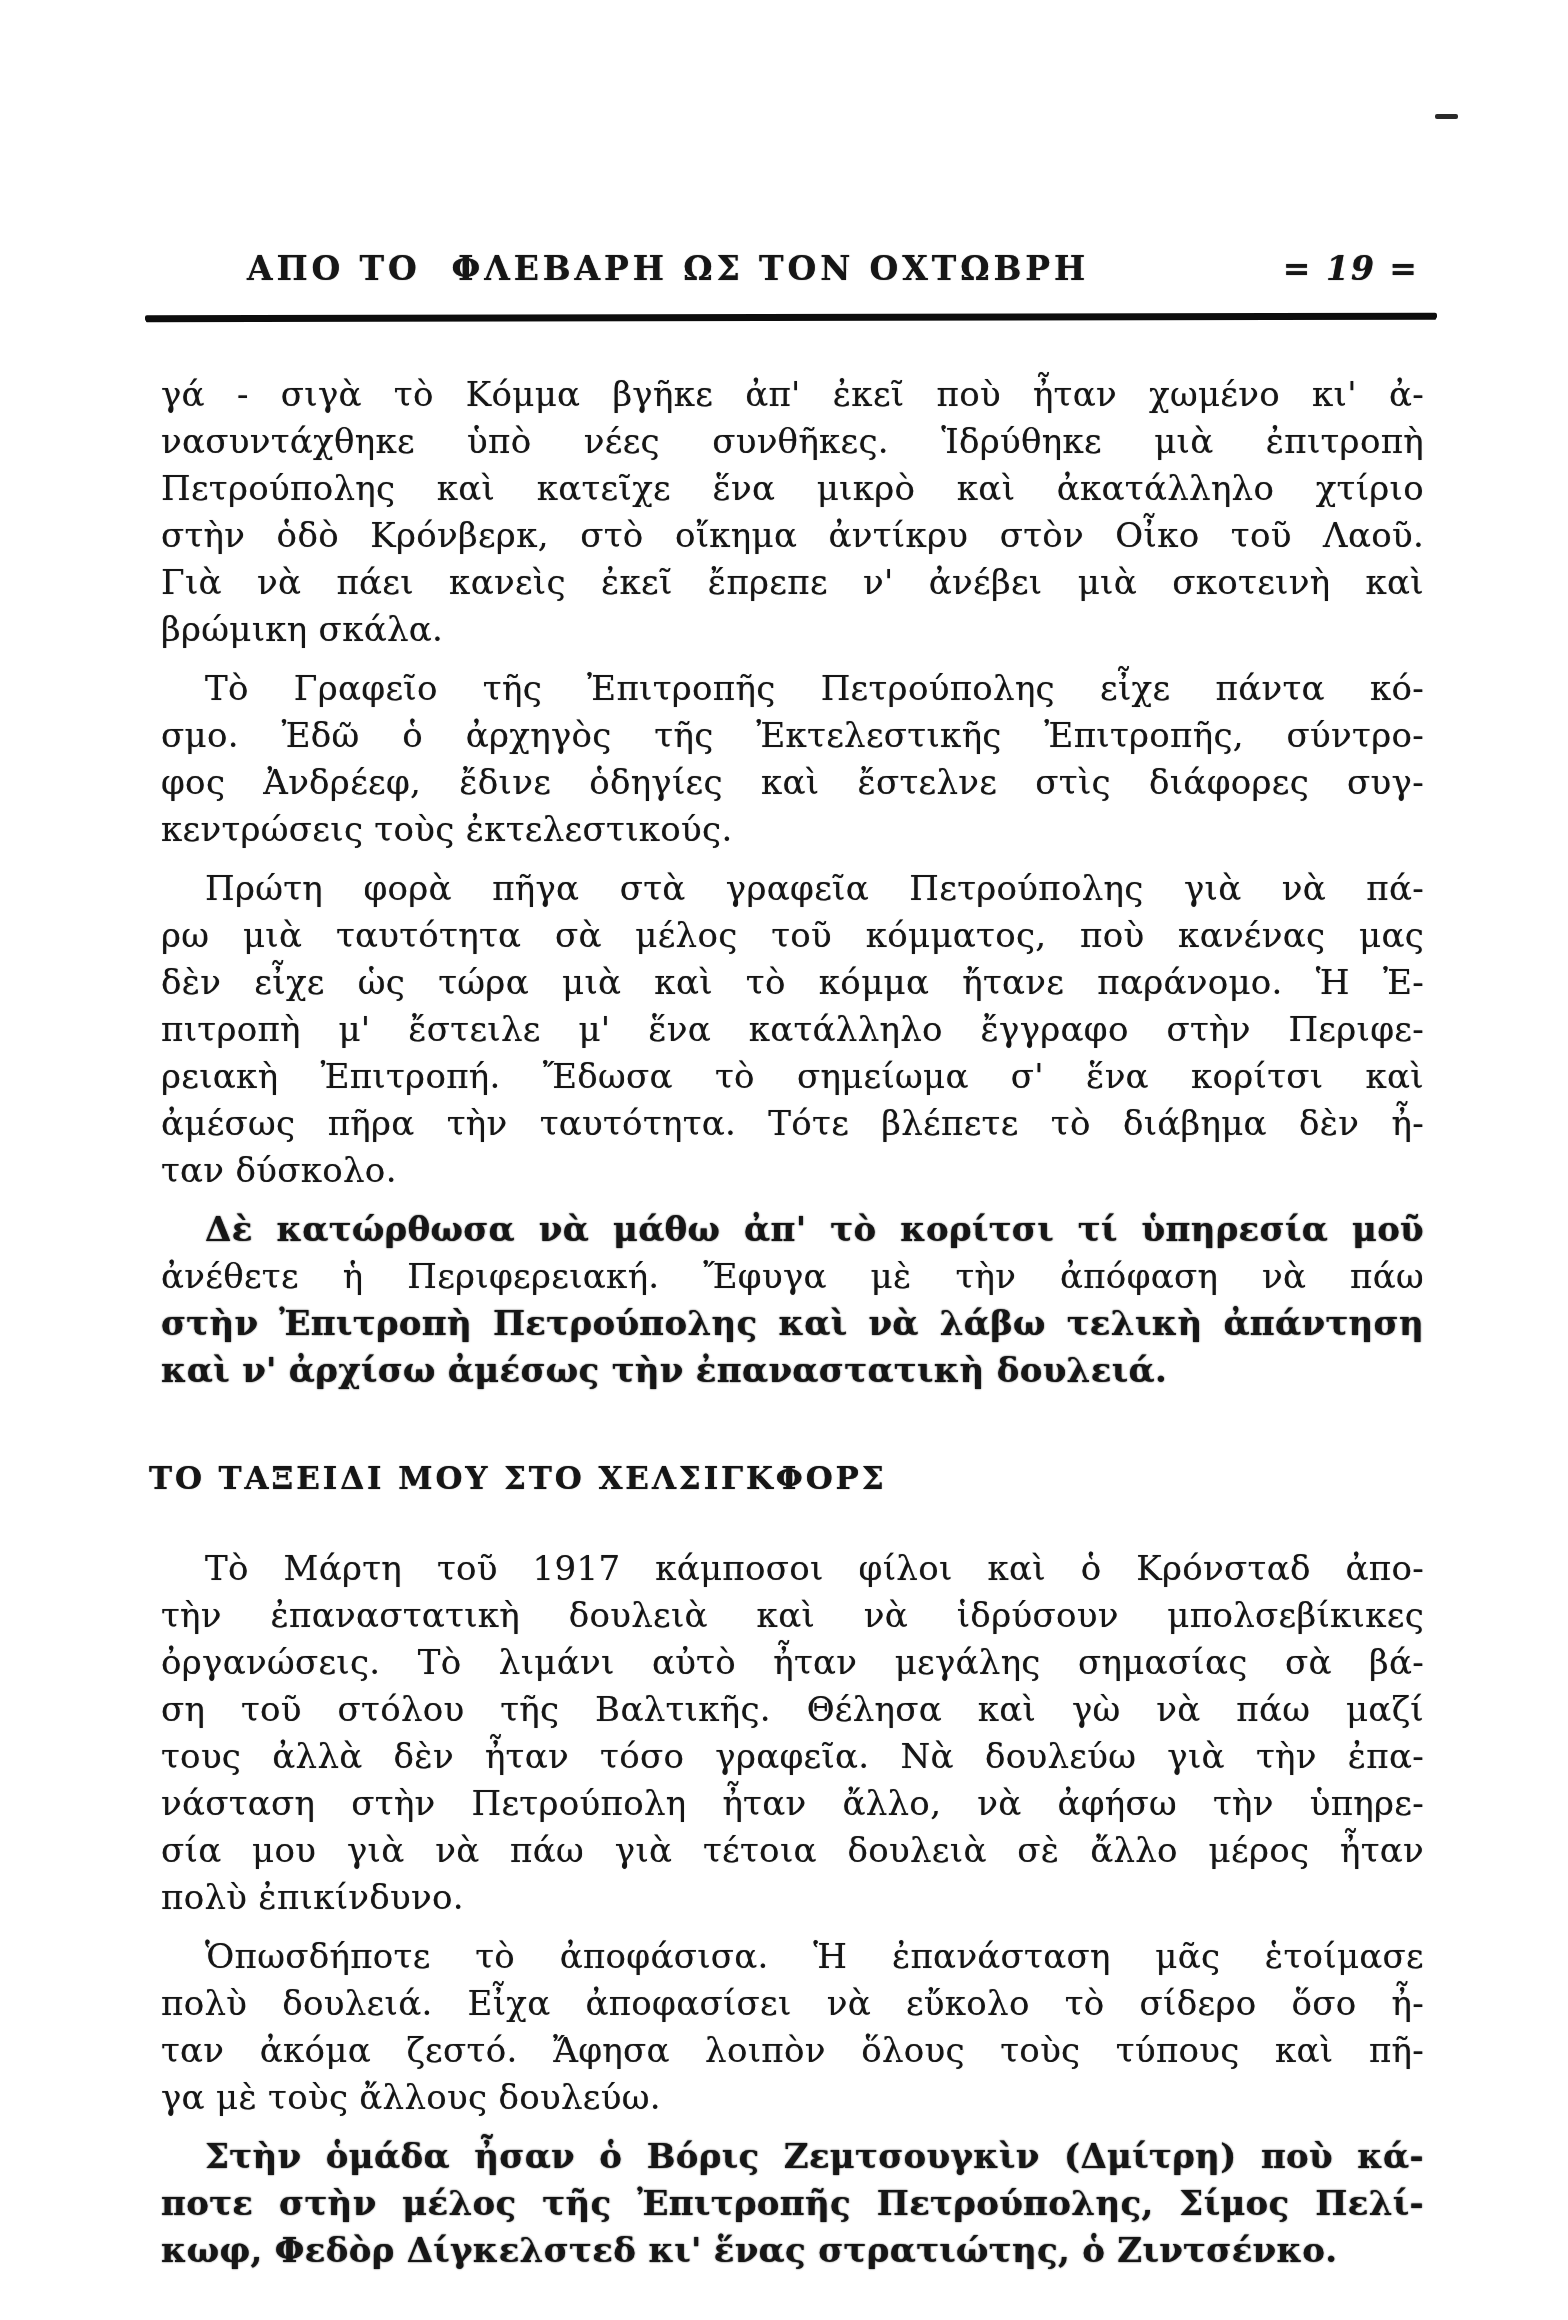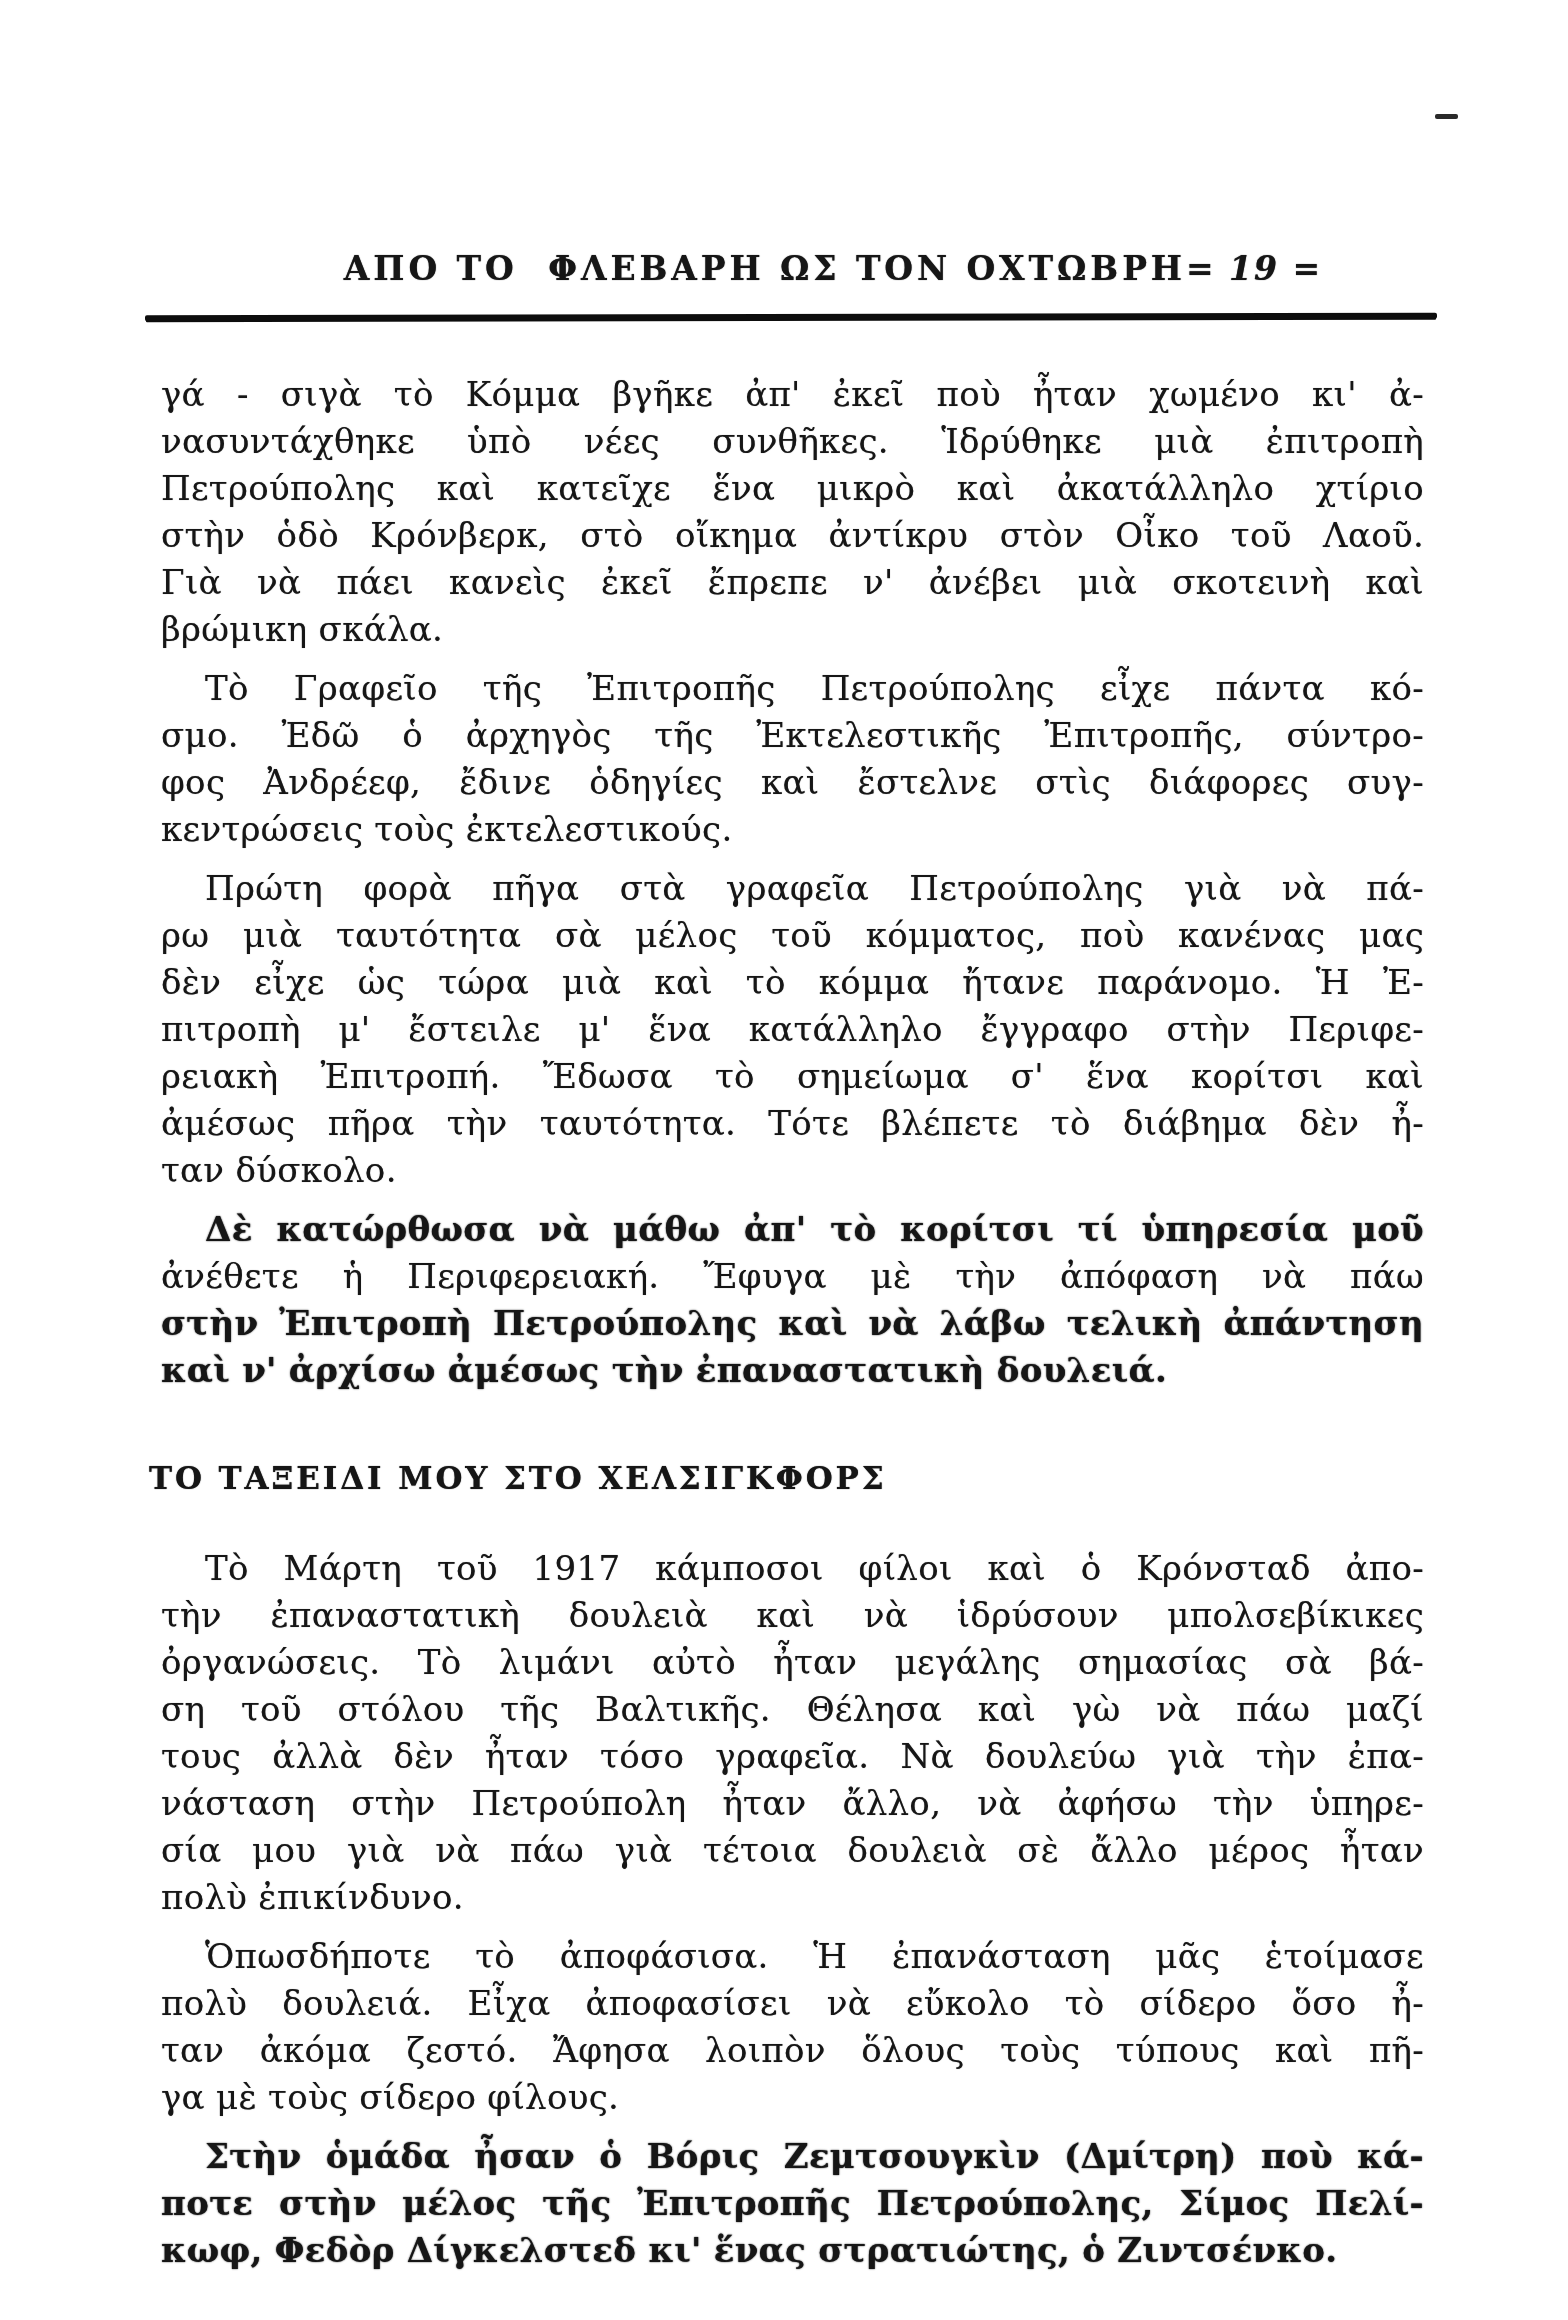--- a/index.html
+++ b/index.html
@@ -8,21 +8,21 @@
     background:#ffffff;
     position:relative;
     font-family:"DejaVu Serif","DejaVu Sans",serif;
     color:#161616;
     overflow:hidden;
   }
   .page { position:absolute; inset:0; }
 
   .running-header {
     position:absolute; left:247px; right:149px; top:249px;
-    display:flex; justify-content:center; align-items:baseline;
+    display:flex; justify-content:space-between; align-items:baseline;
     font-weight:bold; font-size:33px; letter-spacing:3.9px;
     text-shadow:0 0 1px rgba(0,0,0,.75);
   }
   .header-title { white-space:pre; }
   .page-number  { letter-spacing:2px;font-style:italic; }
 
   .header-rule {
     position:absolute; left:145px; top:314px; width:1292px; height:5.9px;
     background:#0d0d0d; border-radius:2px; transform:rotate(-0.12deg);
     box-shadow:0 2px 0 -1px #0d0d0d;
@@ -107,21 +107,21 @@
           <div class="line just">ση τοῦ στόλου τῆς Βαλτικῆς. Θέλησα καὶ γὼ νὰ πάω μαζί</div>
           <div class="line just">τους ἀλλὰ δὲν ἦταν τόσο γραφεῖα. Νὰ δουλεύω γιὰ τὴν ἐπα-</div>
           <div class="line just">νάσταση στὴν Πετρούπολη ἦταν ἄλλο, νὰ ἀφήσω τὴν ὑπηρε-</div>
           <div class="line just">σία μου γιὰ νὰ πάω γιὰ τέτοια δουλειὰ σὲ ἄλλο μέρος ἦταν</div>
           <div class="line">πολὺ ἐπικίνδυνο.</div>
         </div>
         <div class="paragraph">
           <div class="line just indent">Ὁπωσδήποτε τὸ ἀποφάσισα. Ἡ ἐπανάσταση μᾶς ἑτοίμασε</div>
           <div class="line just">πολὺ δουλειά. Εἶχα ἀποφασίσει νὰ εὔκολο τὸ σίδερο ὅσο ἦ-</div>
           <div class="line just">ταν ἀκόμα ζεστό. Ἄφησα λοιπὸν ὅλους τοὺς τύπους καὶ πῆ-</div>
-          <div class="line">γα μὲ τοὺς σίδερο φίλους.</div>
+          <div class="line">γα μὲ τοὺς ἄλλους δουλεύω.</div>
         </div>
         <div class="paragraph">
           <div class="line just indent bold">Στὴν ὁμάδα ἦσαν ὁ Βόρις Ζεμτσουγκὶν (Δμίτρη) ποὺ κά-</div>
           <div class="line just bold">ποτε στὴν μέλος τῆς Ἐπιτροπῆς Πετρούπολης, Σίμος Πελί-</div>
           <div class="line bold">κωφ, Φεδὸρ Δίγκελστεδ κι' ἕνας στρατιώτης, ὁ Ζιντσένκο.</div>
         </div>
       </div>
   </div>
 
 </div>

